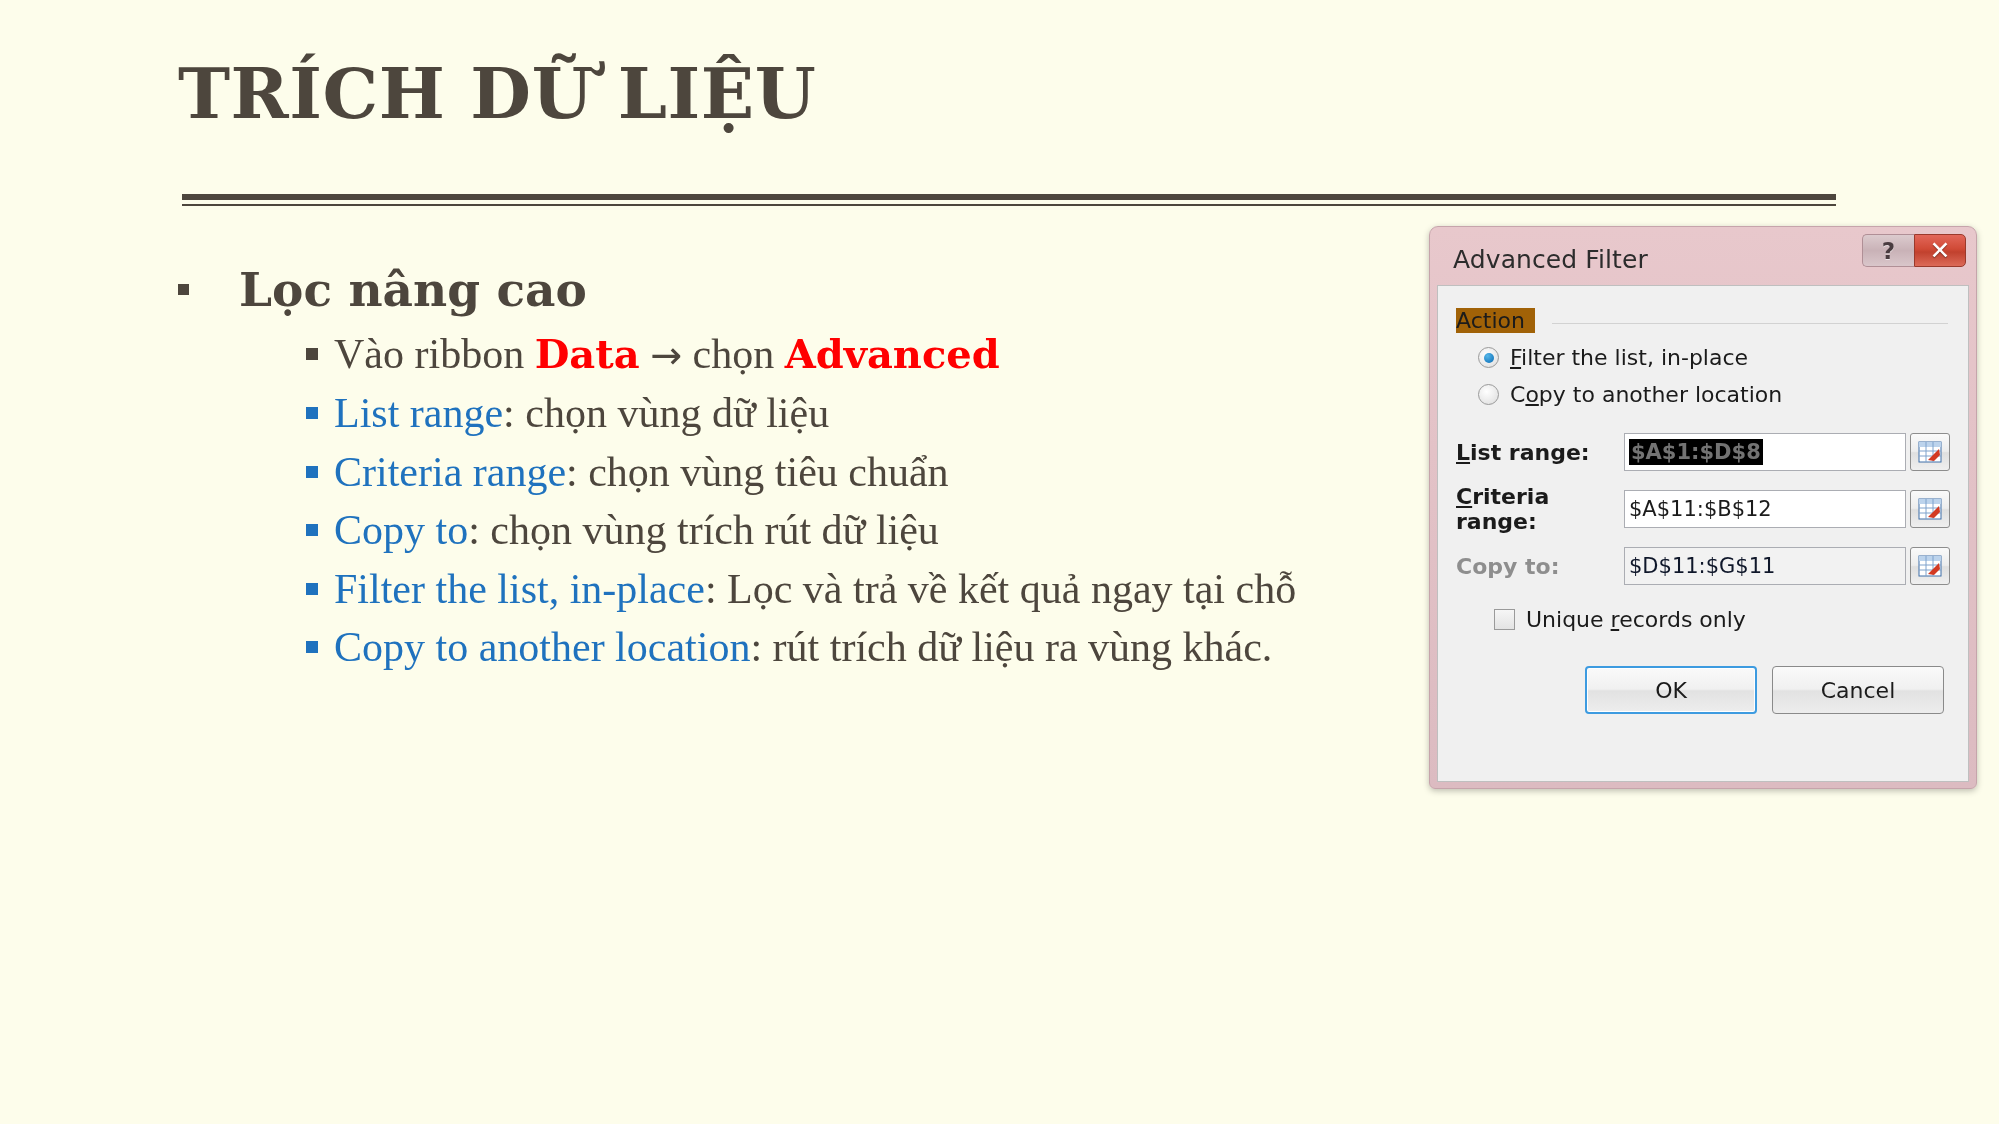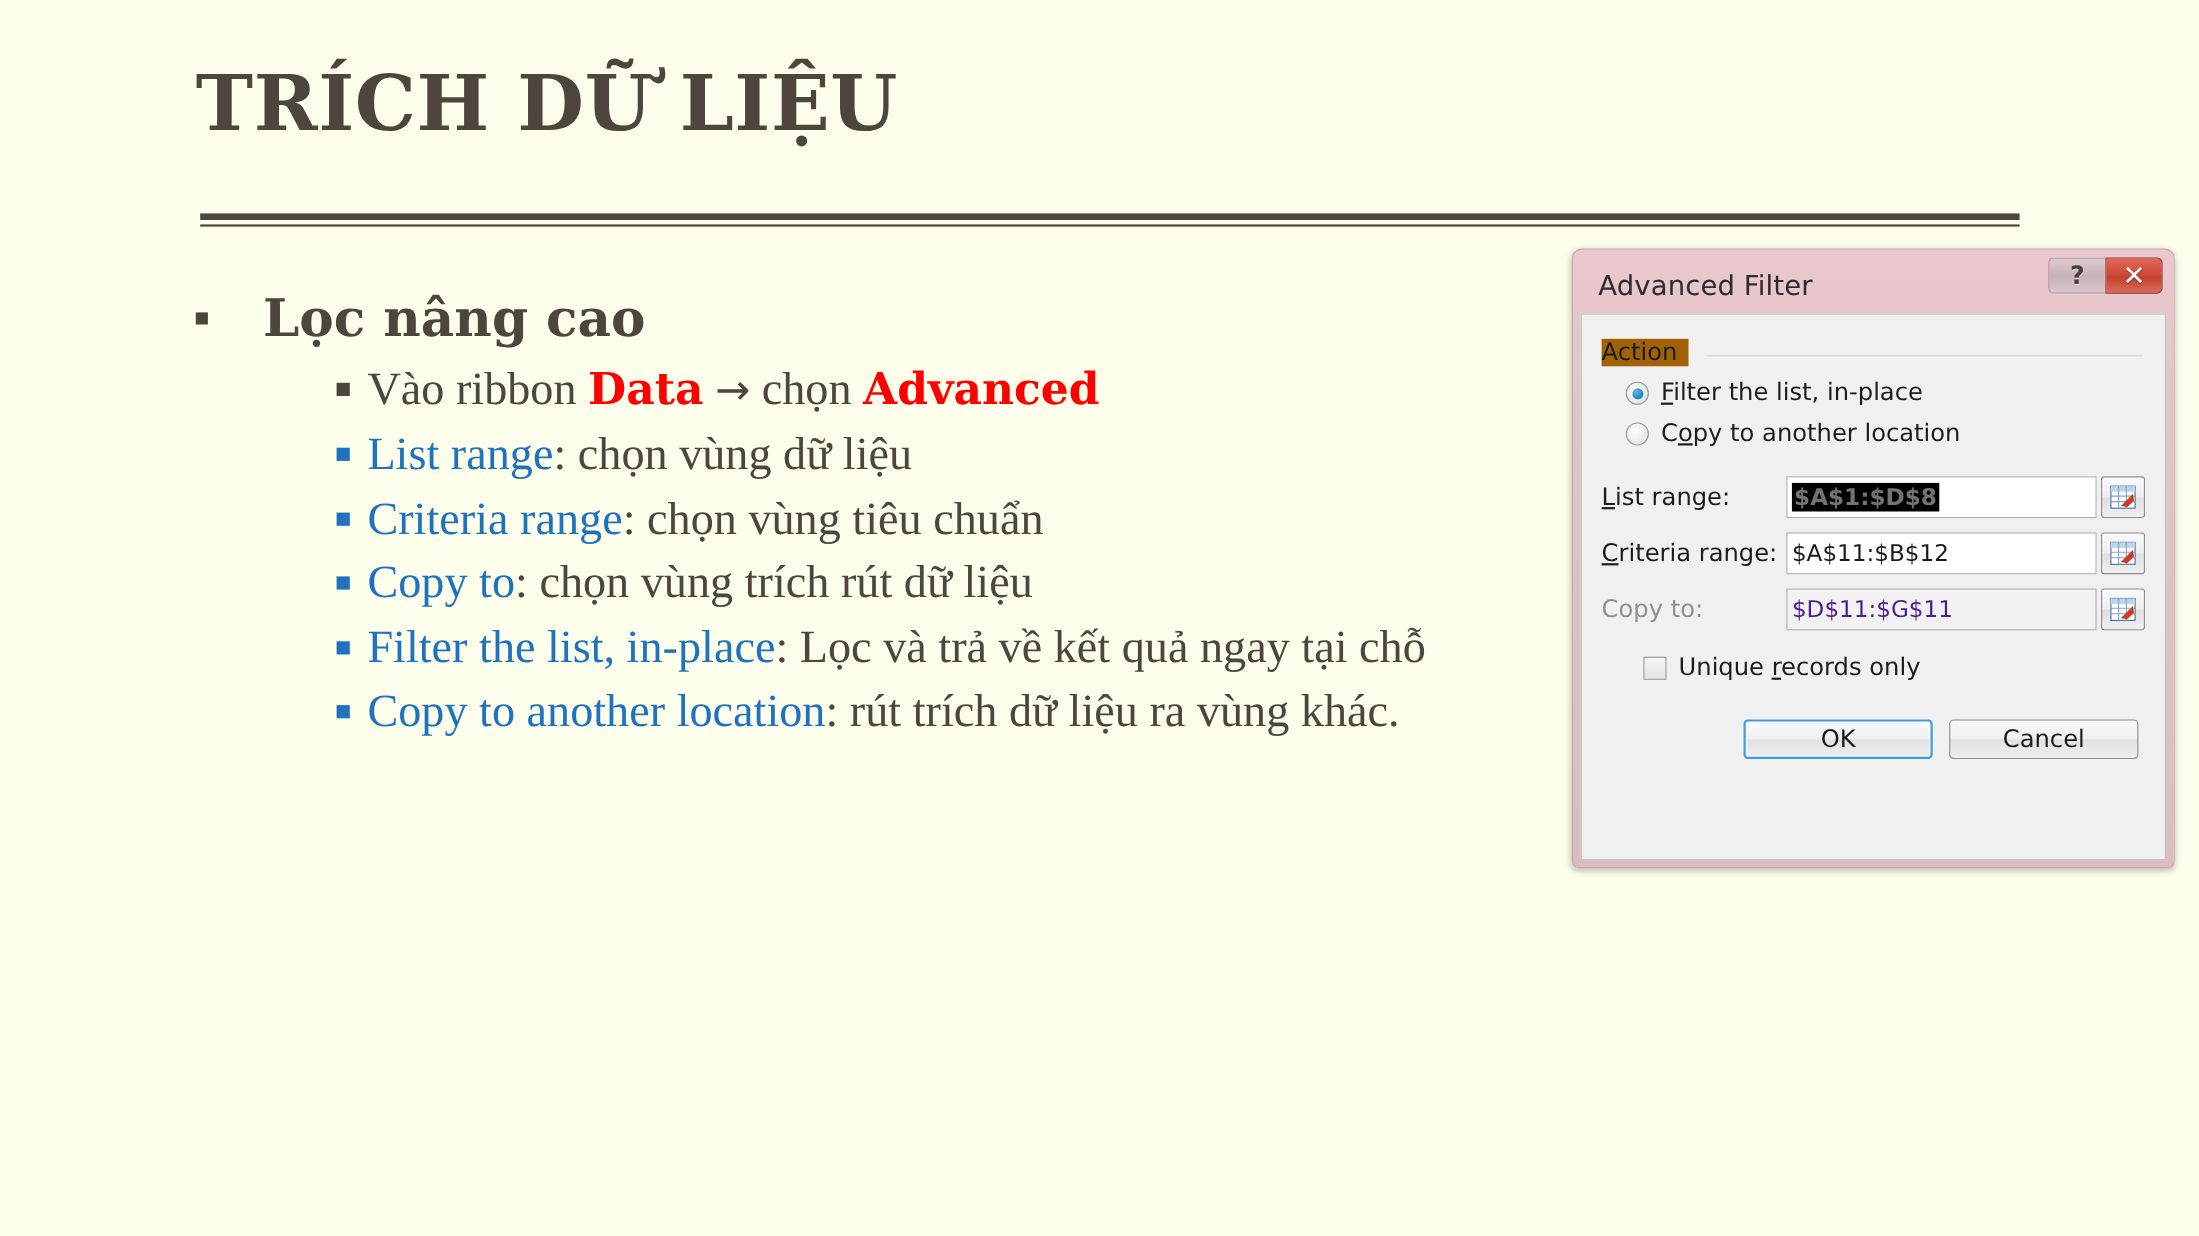--- a/index.html
+++ b/index.html
@@ -217,37 +217,38 @@
     display: flex;
     align-items: center;
     margin-bottom: 13px;
   }
   .field-label {
     width: 168px;
     font-family: "DejaVu Sans", sans-serif;
     font-size: 22px;
     color: #1B1B1B;
     flex: 0 0 auto;
+    font-weight: bold;
   }
   .field-label.disabled { color: #8E8E8E; }
   .field-input {
     flex: 1 1 auto;
     height: 38px;
     background: #FFFFFF;
     border: 1px solid #ABADB3;
     display: flex;
     align-items: center;
     padding: 0 4px;
     font-family: "DejaVu Sans", sans-serif;
     font-size: 21px;
     color: #1B1B1B;
   }
   .field-input.disabled {
     background: #F2F2F2;
-    color: #4c1d95;
+    color: #0f172a;
   }
   .sel-text {
     background: #000000;
     color: #737373;
     padding: 1px 2px;
     font-weight: bold;
   }
   .picker-btn {
     width: 40px; height: 38px;
     margin-left: 4px;
@@ -277,21 +278,21 @@
     flex: 0 0 auto;
   }
   #button-row {
     display: flex;
     justify-content: flex-end;
     gap: 15px;
     margin-top: 34px;
     padding-right: 6px;
   }
   .dlg-btn {
-    width: 172px; height: 36px;
+    width: 172px; height: 48px;
     display: flex; align-items: center; justify-content: center;
     font-family: "DejaVu Sans", sans-serif;
     font-size: 22px;
     color: #1B1B1B;
     border: 1px solid #8A8A8A;
     border-radius: 4px;
     background: linear-gradient(to bottom, #FAFAFA 0%, #F0F0F0 48%, #E2E2E2 52%, #EDEDED 100%);
   }
   .dlg-btn.focused {
     border: 2px solid #3D9BE0;

